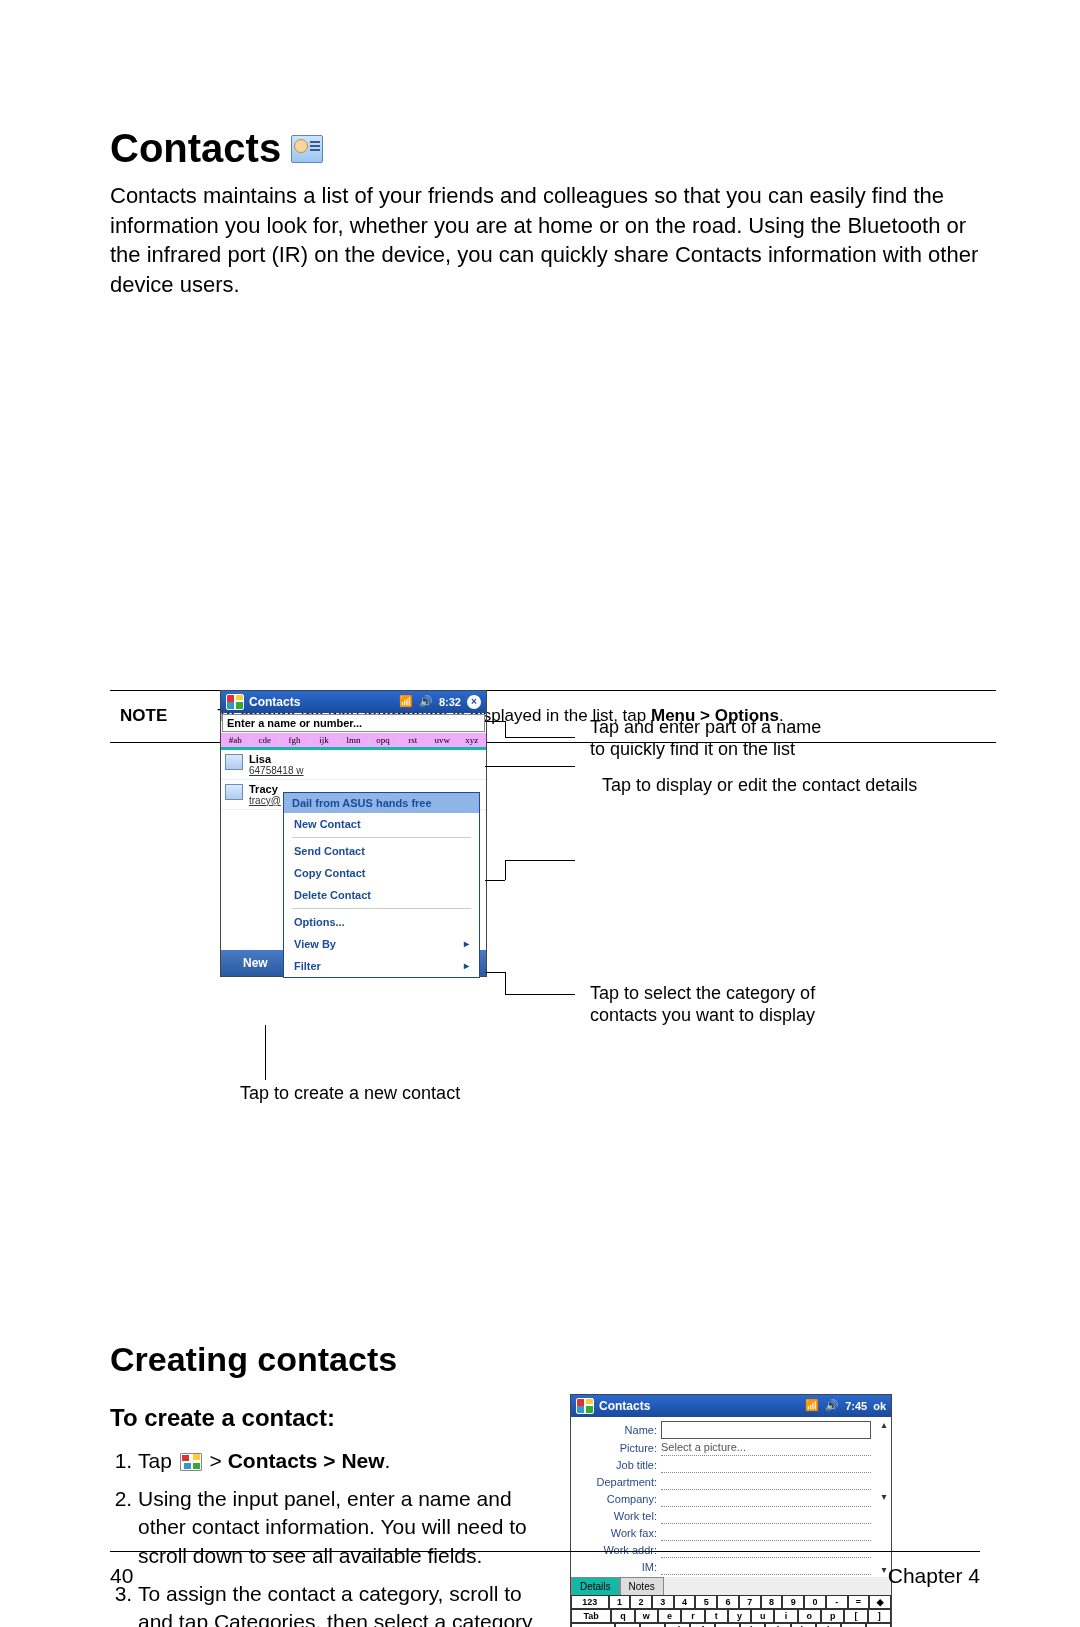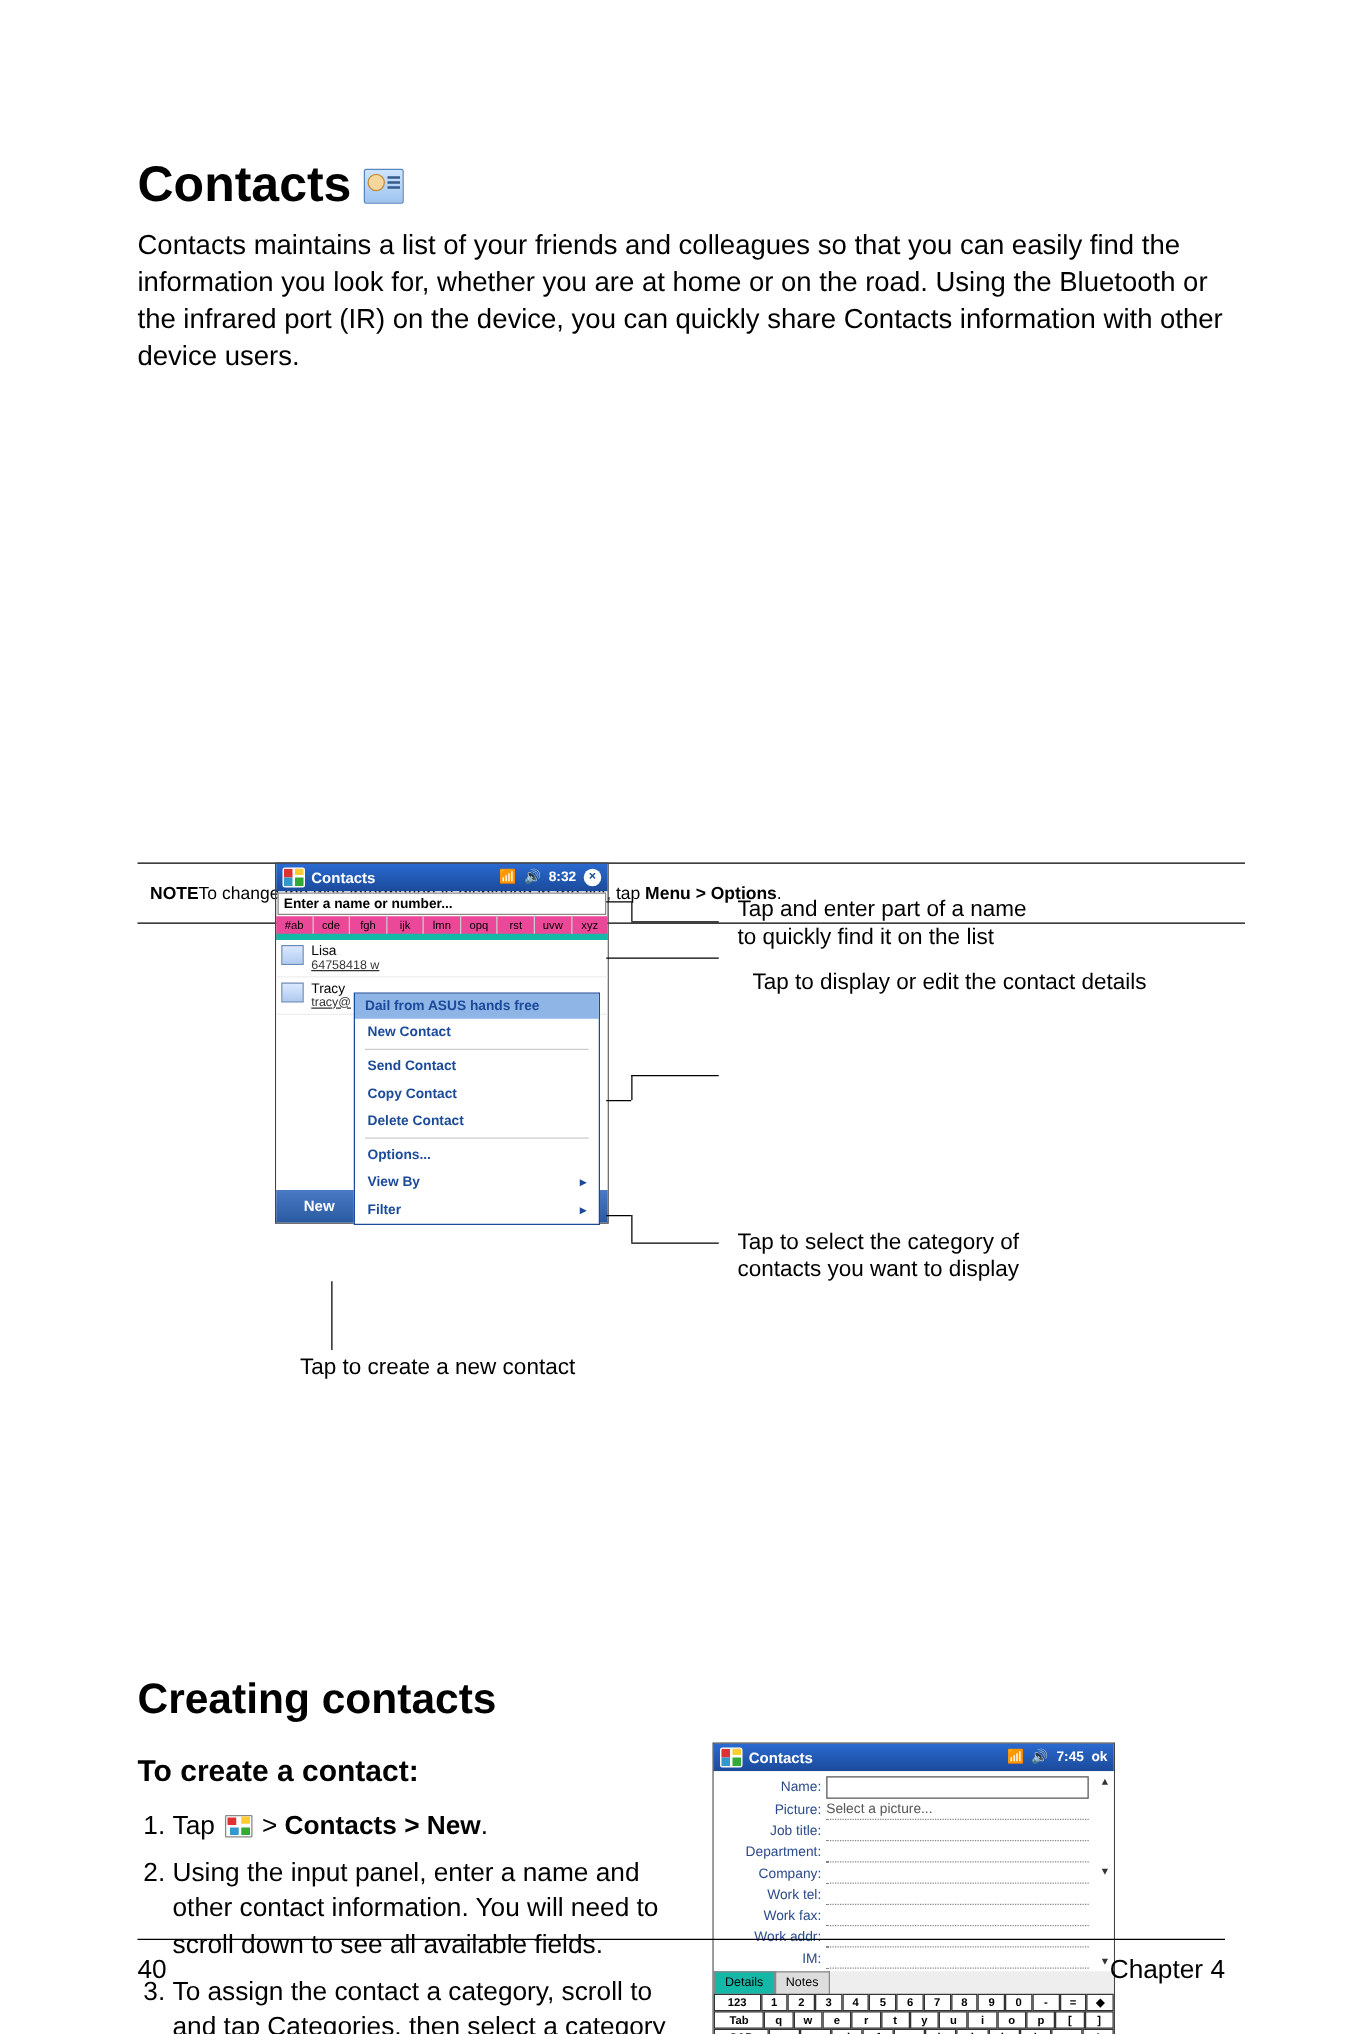--- a/index.html
+++ b/index.html
@@ -14,38 +14,38 @@
 .fig-wrap{position:relative;margin:0 0 30px}
 .shot1{position:absolute;left:110px;top:0;width:265px;border:1px solid #444}
 .titlebar{background:linear-gradient(#2a6ad0,#1b4a9a);color:#fff;font-size:12px;font-weight:bold;display:flex;align-items:center;justify-content:space-between;padding:3px 5px;font-family:Tahoma,Arial,sans-serif}
 .titlebar .tl{display:flex;align-items:center;gap:5px}
 .flag{width:16px;height:14px;background:#fff;border:1px solid #fff;position:relative;border-radius:2px;overflow:hidden}
 .flag::before{content:'';position:absolute;left:0;top:0;width:7px;height:7px;background:#d33}
 .flag::after{content:'';position:absolute;right:0;bottom:0;width:7px;height:7px;background:#3a3;box-shadow:-9px 0 #39c,0 -9px #fc3}
 .tr{display:flex;align-items:center;gap:6px;font-size:11px}
 .xbtn{background:#fff;color:#1b4a9a;width:14px;height:14px;border-radius:50%;display:flex;align-items:center;justify-content:center;font-size:10px;font-weight:bold}
 .searchbar{background:#fff;border:1px solid #888;margin:1px;padding:2px 4px;font-size:11px;font-family:Tahoma,Arial,sans-serif;color:#000;font-weight:bold}
-.alphabar{display:flex;background:#ec4899;border-bottom:5px solid #14b8a6;font-size:9px;font-family:Liberation Sans, sans-serif}
+.alphabar{display:flex;background:#f0abfc;border-bottom:3px solid #14b8a6;font-size:9px;font-family:Liberation Serif, serif}
 .alphabar span{flex:1;text-align:center;border-right:1px solid #ccc;padding:2px 0}
 .alphabar span:last-child{border-right:none}
 .listbody{background:#fff;min-height:200px;font-family:Tahoma,Arial,sans-serif;position:relative}
 .litem{display:flex;align-items:flex-start;padding:3px 4px;border-bottom:1px solid #eee;font-size:11px;gap:6px}
 .litem .ic{width:16px;height:14px;background:linear-gradient(#dbe9ff,#b0cbef);border:1px solid #6a8cb8;flex:none;margin-top:1px}
-.litem .nm{font-weight:normal}
+.litem .nm{font-weight:bold}
 .litem .sub{font-size:10px;color:#333;text-decoration:underline}
 .ctxmenu{position:absolute;left:62px;top:42px;width:195px;background:#fff;border:1px solid #1b4a9a;font-size:11px;font-family:Tahoma,Arial,sans-serif}
 .ctxmenu .hdr{background:#8fb4e6;color:#1b4a9a;font-weight:bold;padding:4px 8px}
 .ctxmenu .mi{color:#1b4a9a;font-weight:bold;padding:5px 10px;display:flex;justify-content:space-between;align-items:center}
 .ctxmenu hr{border:none;border-top:1px solid #ccc;margin:2px 8px}
 .ctxmenu .arr::after{content:'▸';color:#1b4a9a;font-size:10px}
 .softbar{background:linear-gradient(#4a7ac5,#2a5aa0);color:#fff;font-size:12px;font-weight:bold;font-family:Tahoma,Arial,sans-serif;display:flex;justify-content:space-between;padding:6px 22px;align-items:center}
 .kbic{width:22px;height:12px;border:1px solid #cfe0f5;background:repeating-linear-gradient(90deg,#cfe0f5 0 2px,transparent 2px 4px)}
 .callouts{font-size:18px;line-height:1.25}
 .co{position:absolute}
-.noteblock{border-top:1px solid #000;border-bottom:1px solid #000;padding:14px 0;margin-top:390px;display:flex;font-size:14px;line-height:1.35}
+.noteblock{border-top:1px solid #000;border-bottom:1px solid #000;padding:14px 0;margin-top:390px;display:flex;gap:50px;font-size:17px;line-height:1.35}
 .noteblock .nl{font-weight:bold;padding-left:10px}
 .noteblock b{font-weight:bold}
 .creating{display:flex;gap:30px}
 .creating .left{flex:0 0 430px}
 ol.steps{font-size:21px;line-height:1.35;padding-left:28px;margin:0}
 ol.steps li{margin-bottom:10px}
 .shot2{width:320px;border:1px solid #444;font-family:Tahoma,Arial,sans-serif}
 .okbtn{color:#fff;font-size:11px;font-weight:bold}
 .formbody{background:#fff;display:flex}
 .fields{flex:1;padding:4px 6px 0;font-size:11px}

